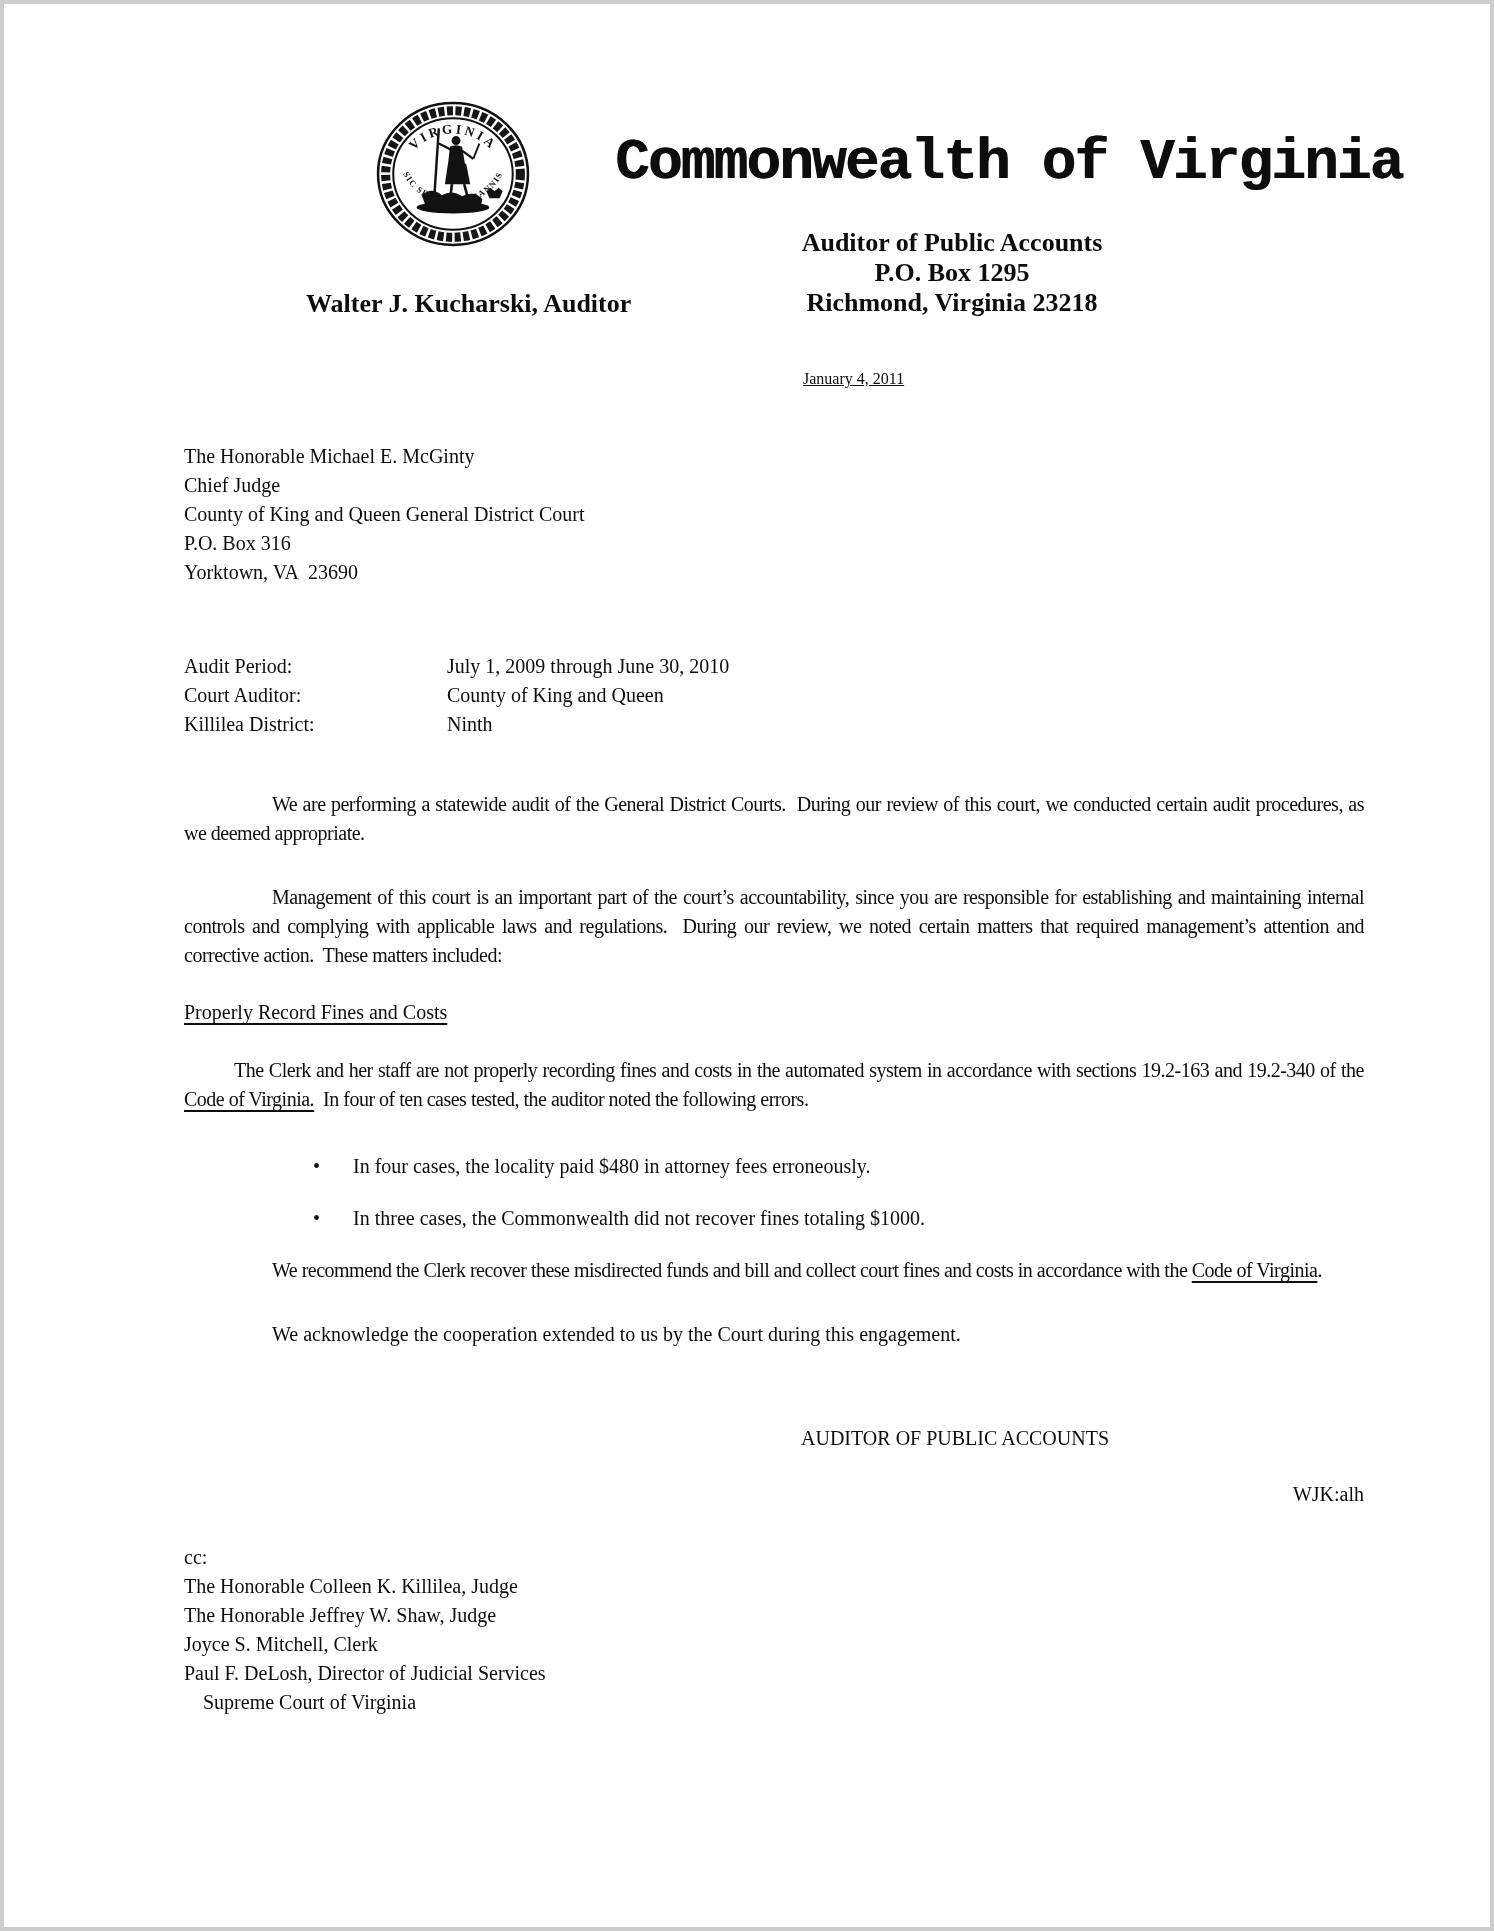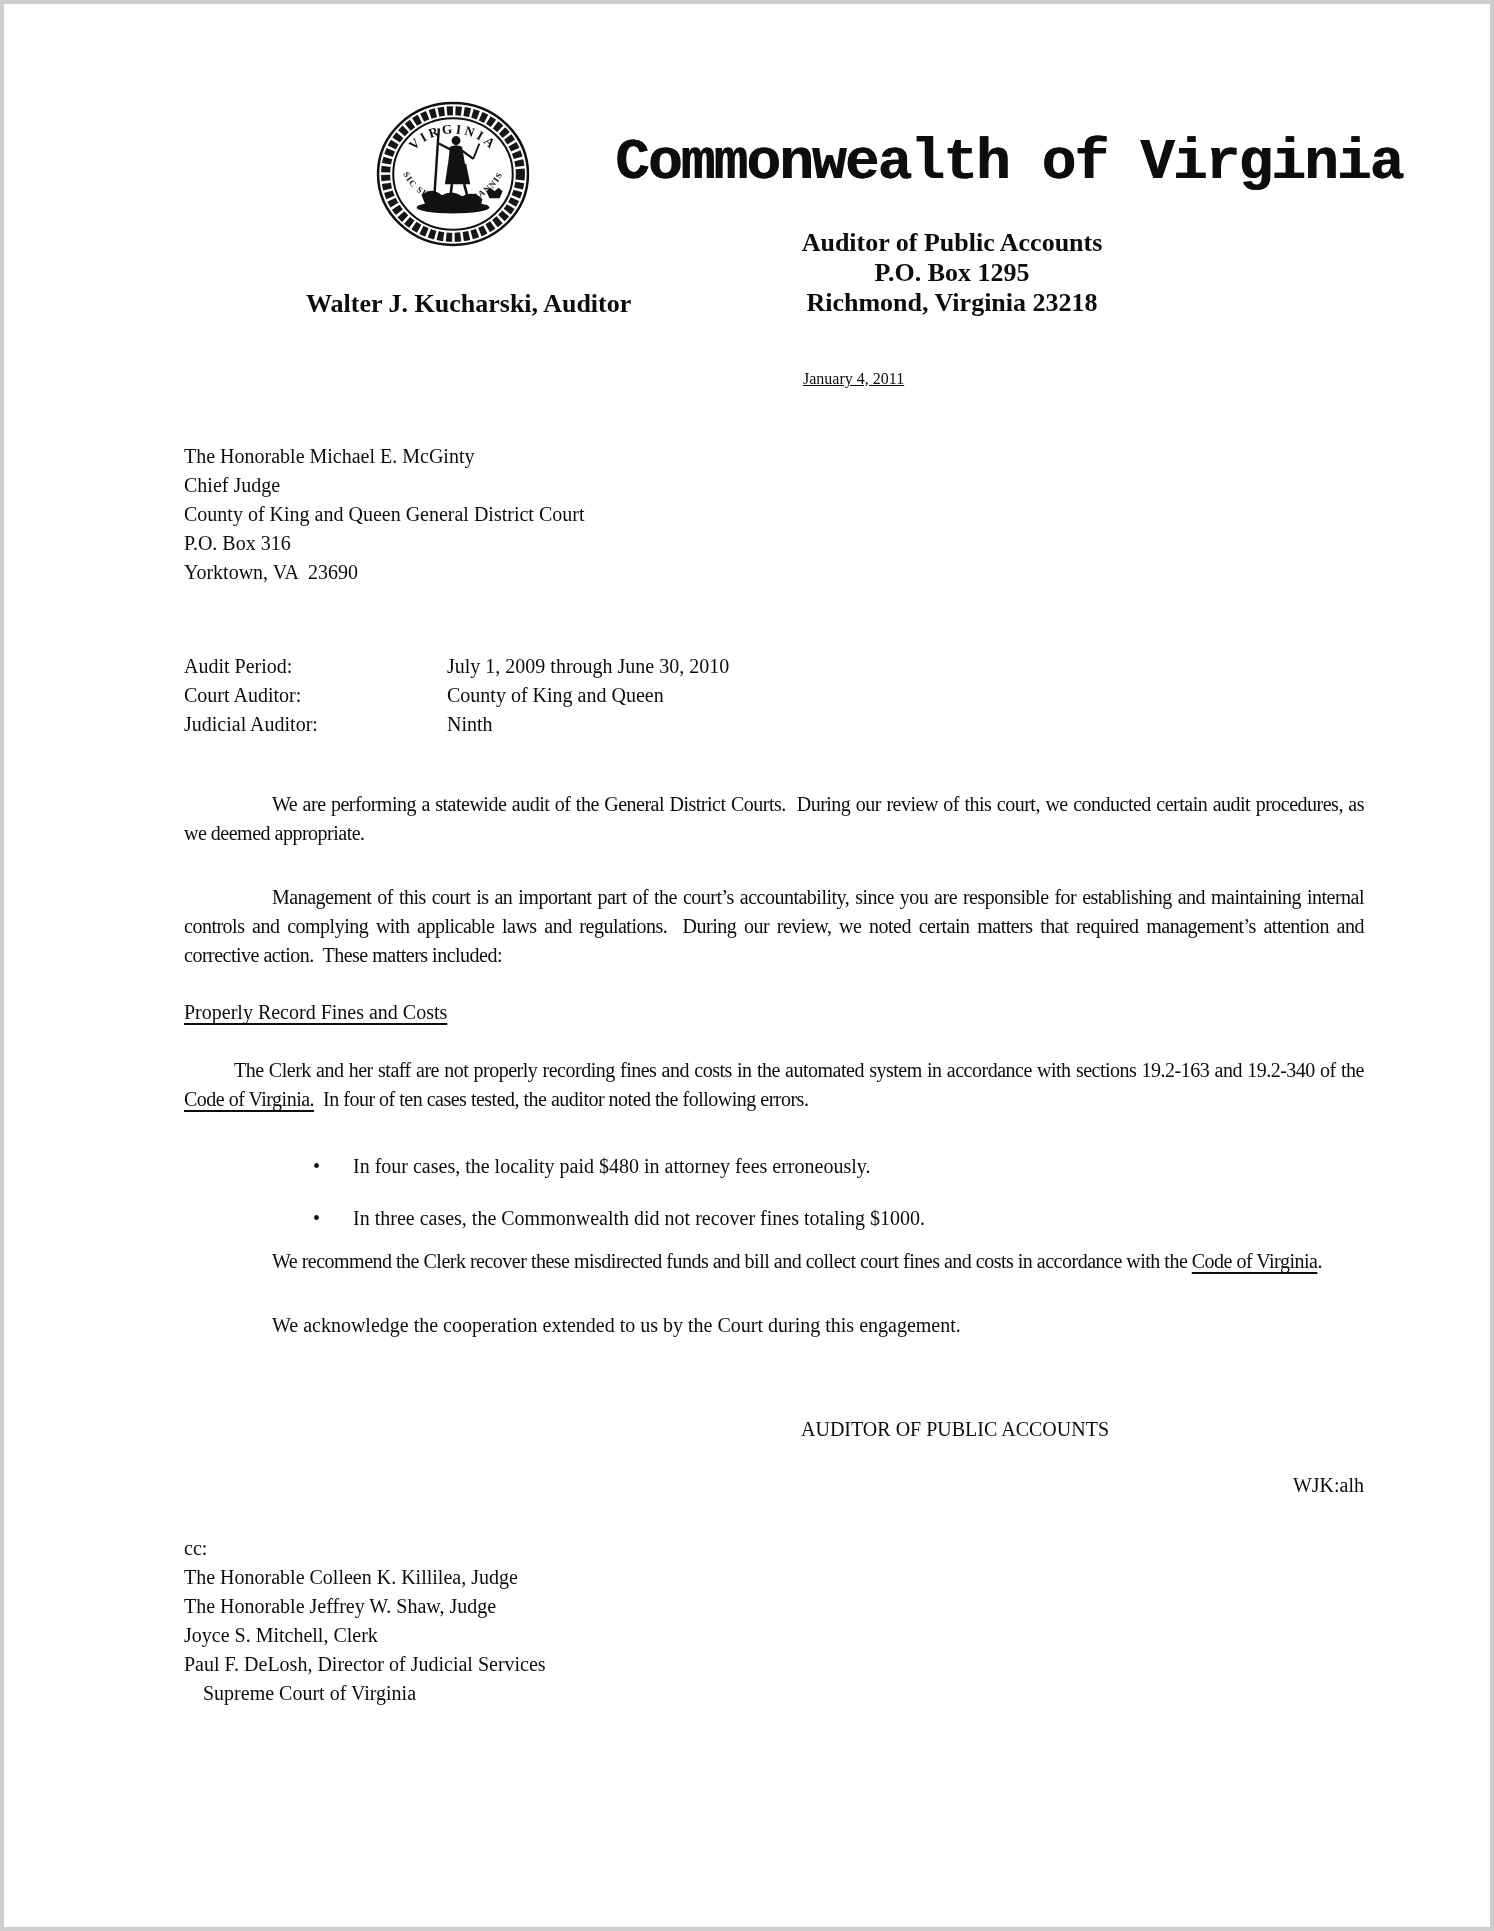--- a/index.html
+++ b/index.html
@@ -49,21 +49,21 @@
   .audit-row { display: flex; }
   .audit-row .lbl { width: 263px; flex: none; }
 
   .para { margin: 0; }
   .justify { text-align: justify; letter-spacing: -0.5px; }
   .indent-lg { text-indent: 88px; }
   .indent-sm { text-indent: 50px; }
   .mt-para1 { margin-top: 51px; }
   .mt-para2 { margin-top: 35px; }
   .mt-para3 { margin-top: 29px; }
-  .mt-para4 { margin-top: 14px; }
+  .mt-para4 { margin-top: 23px; }
   .mt-para5 { margin-top: 35px; }
 
   .finding-heading {
     margin-top: 28px;
     text-decoration: underline;
     text-underline-offset: 4px;
     text-decoration-thickness: 1.5px;
   }
   .underline {
     text-decoration: underline;
@@ -138,21 +138,21 @@
     <div class="audit-info">
       <div class="audit-row">
           <div class="lbl">Audit Period:</div>
           <div class="val">July 1, 2009 through June 30, 2010</div>
         </div>
       <div class="audit-row">
           <div class="lbl">Court Auditor:</div>
           <div class="val">County of King and Queen</div>
         </div>
       <div class="audit-row">
-          <div class="lbl">Judicial Auditor:</div>
+          <div class="lbl">Killilea District:</div>
           <div class="val">Ninth</div>
         </div>
     </div>
 
     <p class="para justify indent-lg mt-para1">We are performing a statewide audit of the General District Courts.  During our review of this court, we conducted certain audit procedures, as we deemed appropriate.</p>
 
     <p class="para justify indent-lg mt-para2">Management of this court is an important part of the court’s accountability, since you are responsible for establishing and maintaining internal controls and complying with applicable laws and regulations.  During our review, we noted certain matters that required management’s attention and corrective action.  These matters included:</p>
 
     <div class="finding-heading">Properly Record Fines and Costs</div>
 

